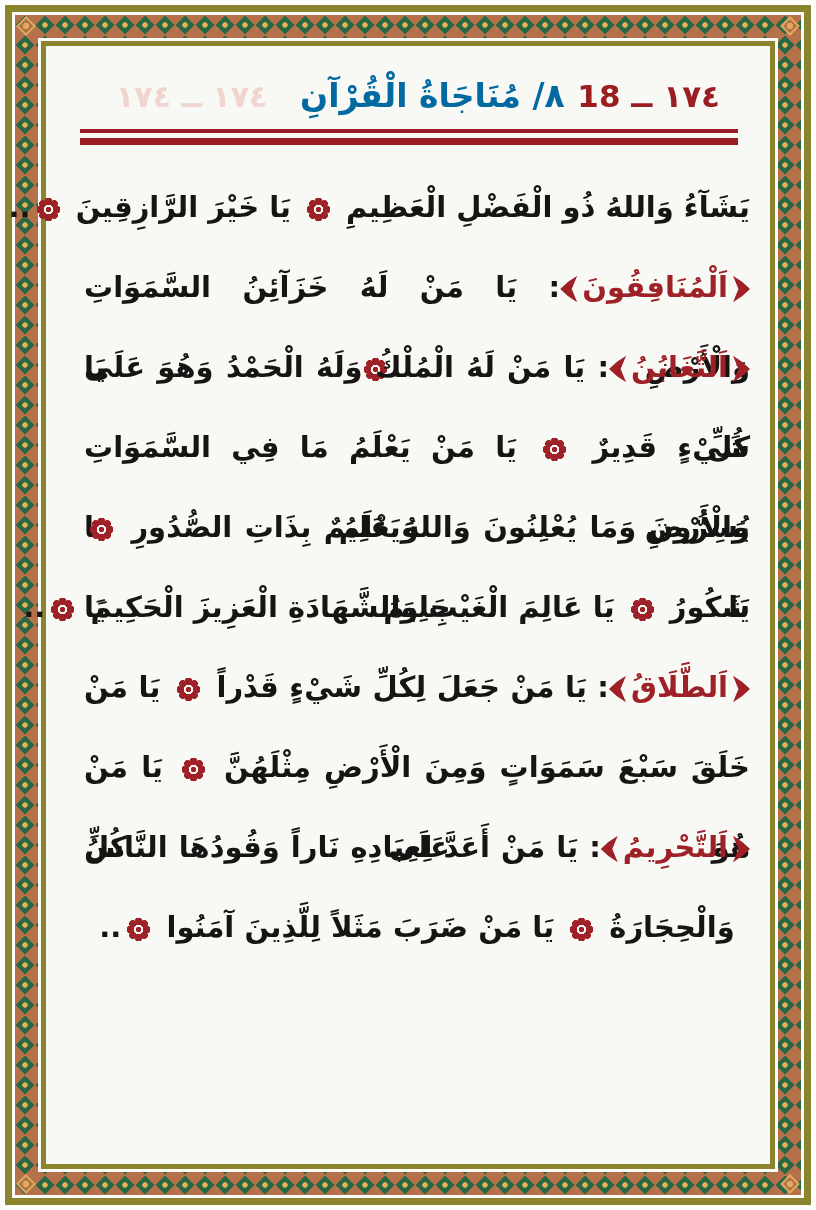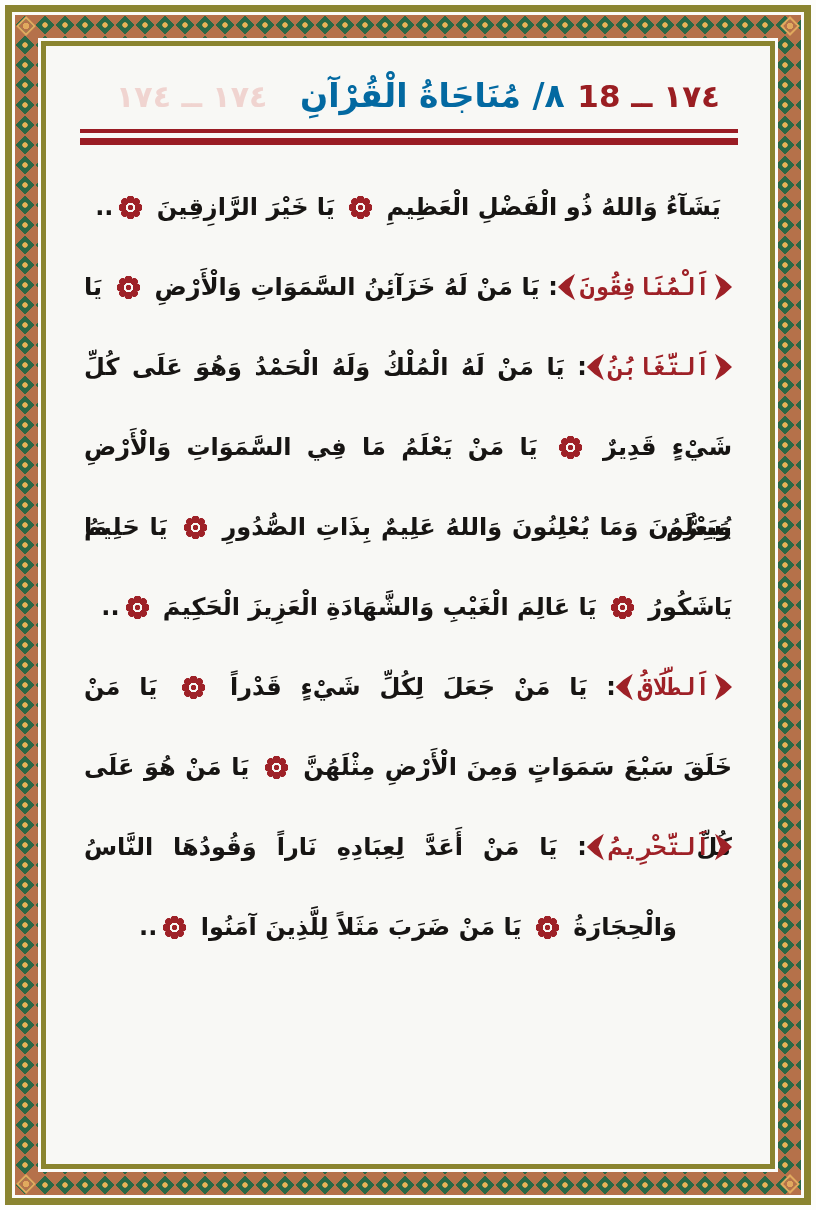--- a/index.html
+++ b/index.html
@@ -49,22 +49,22 @@
   }
   .watermark{
     color:#f0d4d0;font-size:30px;font-weight:bold;white-space:nowrap;padding-left:40px;
   }
   .divider{
     margin:14px 32px 0 34px;height:5px;
     border-top:4px solid #9a1c24;border-bottom:7px solid #9a1c24;
   }
   
   .body-text{
-    padding:22px 38px 0 38px;direction:rtl;
-    color:#171513;font-weight:bold;font-size:24px;
+    padding:22px 20px 0 38px;direction:rtl;
+    color:#171513;font-weight:bold;font-size:29px;
   }
   .text-line{height:80px;line-height:80px;white-space:nowrap;}
   .align-justify{text-align:justify;text-align-last:justify;white-space:normal;}
   .align-center{text-align:center;}
   .align-left{text-align:center;}
   
   .rosette{
     display:inline-block;width:23px;height:23px;vertical-align:-4px;margin:0 6px;
     background:
       radial-gradient(circle at 50% 50%, #9e2127 2.5px, #f8f8f5 3px 4.5px, rgba(0,0,0,0) 5px),
@@ -72,21 +72,21 @@
       radial-gradient(circle at 50% 87%, #9e2127 3.4px, rgba(0,0,0,0) 4px),
       radial-gradient(circle at 13% 50%, #9e2127 3.4px, rgba(0,0,0,0) 4px),
       radial-gradient(circle at 87% 50%, #9e2127 3.4px, rgba(0,0,0,0) 4px),
       radial-gradient(circle at 25% 25%, #9e2127 3.4px, rgba(0,0,0,0) 4px),
       radial-gradient(circle at 75% 25%, #9e2127 3.4px, rgba(0,0,0,0) 4px),
       radial-gradient(circle at 25% 75%, #9e2127 3.4px, rgba(0,0,0,0) 4px),
       radial-gradient(circle at 75% 75%, #9e2127 3.4px, rgba(0,0,0,0) 4px),
       radial-gradient(circle at 50% 50%, #9e2127 7.5px, rgba(0,0,0,0) 8px);
   }
   
-  .surah-name{color:#9e2127;font-family:Liberation Mono, monospace;}
+  .surah-name{color:#9e2127;}
   .orn-bracket{
     display:inline-block;width:17px;height:30px;vertical-align:-7px;background:#9e2127;
   }
   .br-r{clip-path:polygon(0% 6%, 55% 27%, 100% 50%, 55% 73%, 0% 94%, 32% 50%);margin-left:5px;}
   .br-l{clip-path:polygon(100% 6%, 45% 27%, 0% 50%, 45% 73%, 100% 94%, 68% 50%);margin-right:5px;}
 </style>
 </head>
 <body>
 
 <div class="page">

